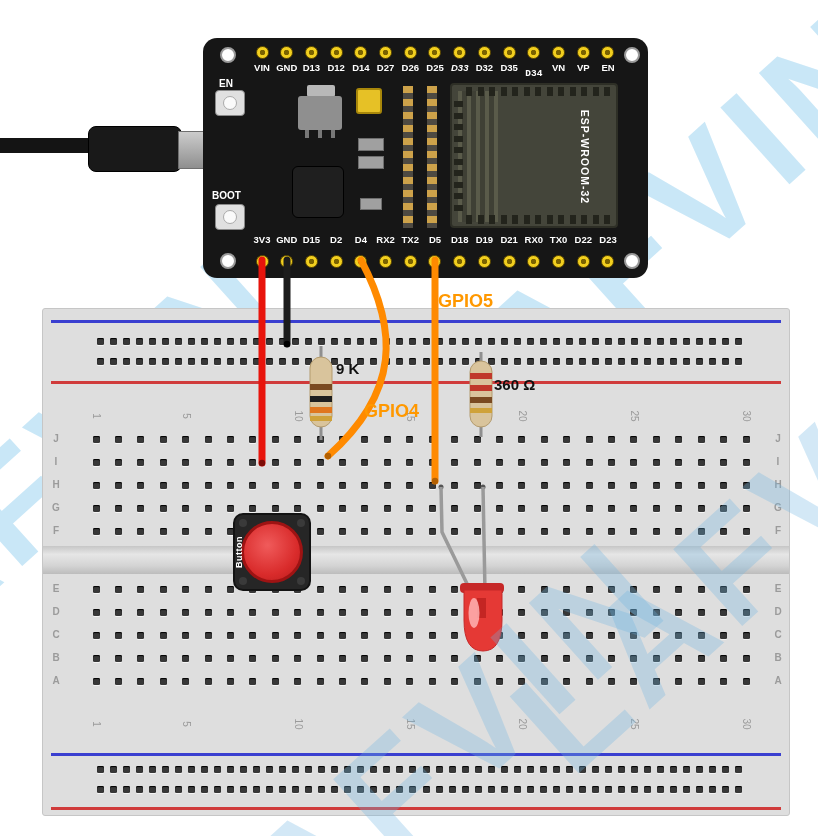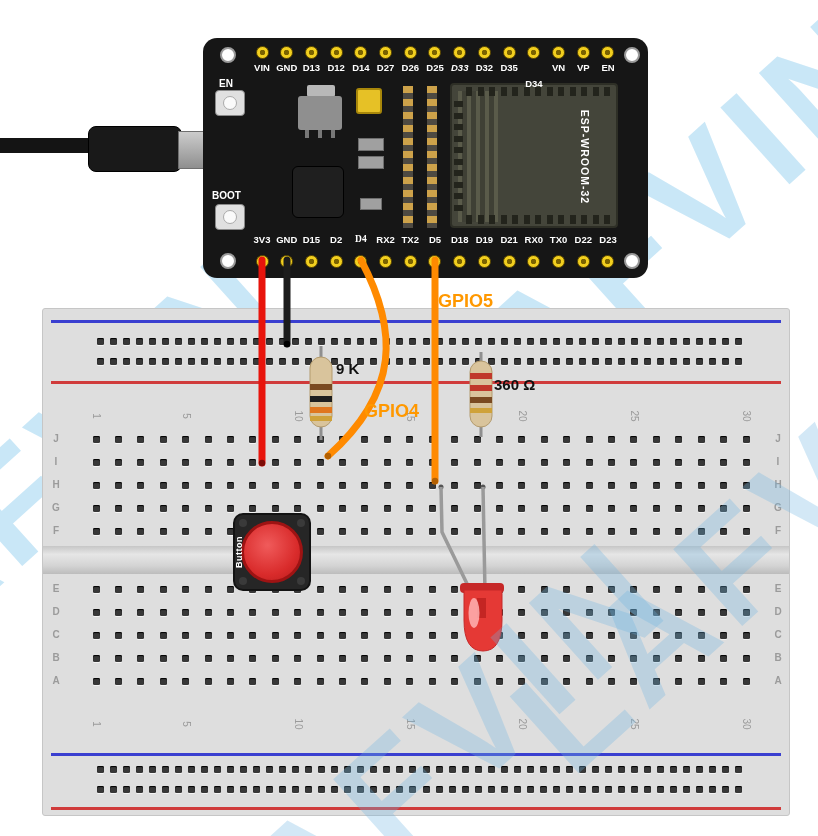--- a/index.html
+++ b/index.html
@@ -716,36 +716,36 @@
       <div class="pinlabel" style="left: 194.284px; top: 24px;">D26</div>
       <div class="pin" style="left: 225.498px; top: 8px;"></div>
       <div class="pinlabel" style="left: 218.998px; top: 24px;">D25</div>
       <div class="pin" style="left: 250.212px; top: 8px;"></div>
       <div class="pinlabel" style="left: 243.712px; top: 24px; font-style: italic;">D33</div>
       <div class="pin" style="left: 274.926px; top: 8px;"></div>
       <div class="pinlabel" style="left: 268.426px; top: 24px;">D32</div>
       <div class="pin" style="left: 299.64px; top: 8px;"></div>
       <div class="pinlabel" style="left: 293.14px; top: 24px;">D35</div>
       <div class="pin" style="left: 324.354px; top: 8px;"></div>
-      <div class="pinlabel" style="left: 317.854px; top: 40px;">D34</div>
+      <div class="pinlabel" style="left: 317.854px; top: 30px; font-family: Liberation Mono, monospace;">D34</div>
       <div class="pin" style="left: 349.068px; top: 8px;"></div>
       <div class="pinlabel" style="left: 342.568px; top: 24px;">VN</div>
       <div class="pin" style="left: 373.782px; top: 8px;"></div>
       <div class="pinlabel" style="left: 367.282px; top: 24px;">VP</div>
       <div class="pin" style="left: 398.496px; top: 8px;"></div>
       <div class="pinlabel" style="left: 391.996px; top: 24px;">EN</div>
       <div class="pinlabel" style="left: 46px; top: 196px;">3V3</div>
       <div class="pin" style="left: 52.5px; top: 217px;"></div>
       <div class="pinlabel" style="left: 70.714px; top: 196px;">GND</div>
       <div class="pin" style="left: 77.214px; top: 217px;"></div>
       <div class="pinlabel" style="left: 95.428px; top: 196px;">D15</div>
       <div class="pin" style="left: 101.928px; top: 217px;"></div>
       <div class="pinlabel" style="left: 120.142px; top: 196px;">D2</div>
       <div class="pin" style="left: 126.642px; top: 217px;"></div>
-      <div class="pinlabel" style="left: 144.856px; top: 196px; font-family: Liberation Serif, serif;">D4</div>
+      <div class="pinlabel" style="left: 144.856px; top: 196px;">D4</div>
       <div class="pin" style="left: 151.356px; top: 217px;"></div>
       <div class="pinlabel" style="left: 169.57px; top: 196px;">RX2</div>
       <div class="pin" style="left: 176.07px; top: 217px;"></div>
       <div class="pinlabel" style="left: 194.284px; top: 196px;">TX2</div>
       <div class="pin" style="left: 200.784px; top: 217px;"></div>
       <div class="pinlabel" style="left: 218.998px; top: 196px;">D5</div>
       <div class="pin" style="left: 225.498px; top: 217px;"></div>
       <div class="pinlabel" style="left: 243.712px; top: 196px;">D18</div>
       <div class="pin" style="left: 250.212px; top: 217px;"></div>
       <div class="pinlabel" style="left: 268.426px; top: 196px;">D19</div>

